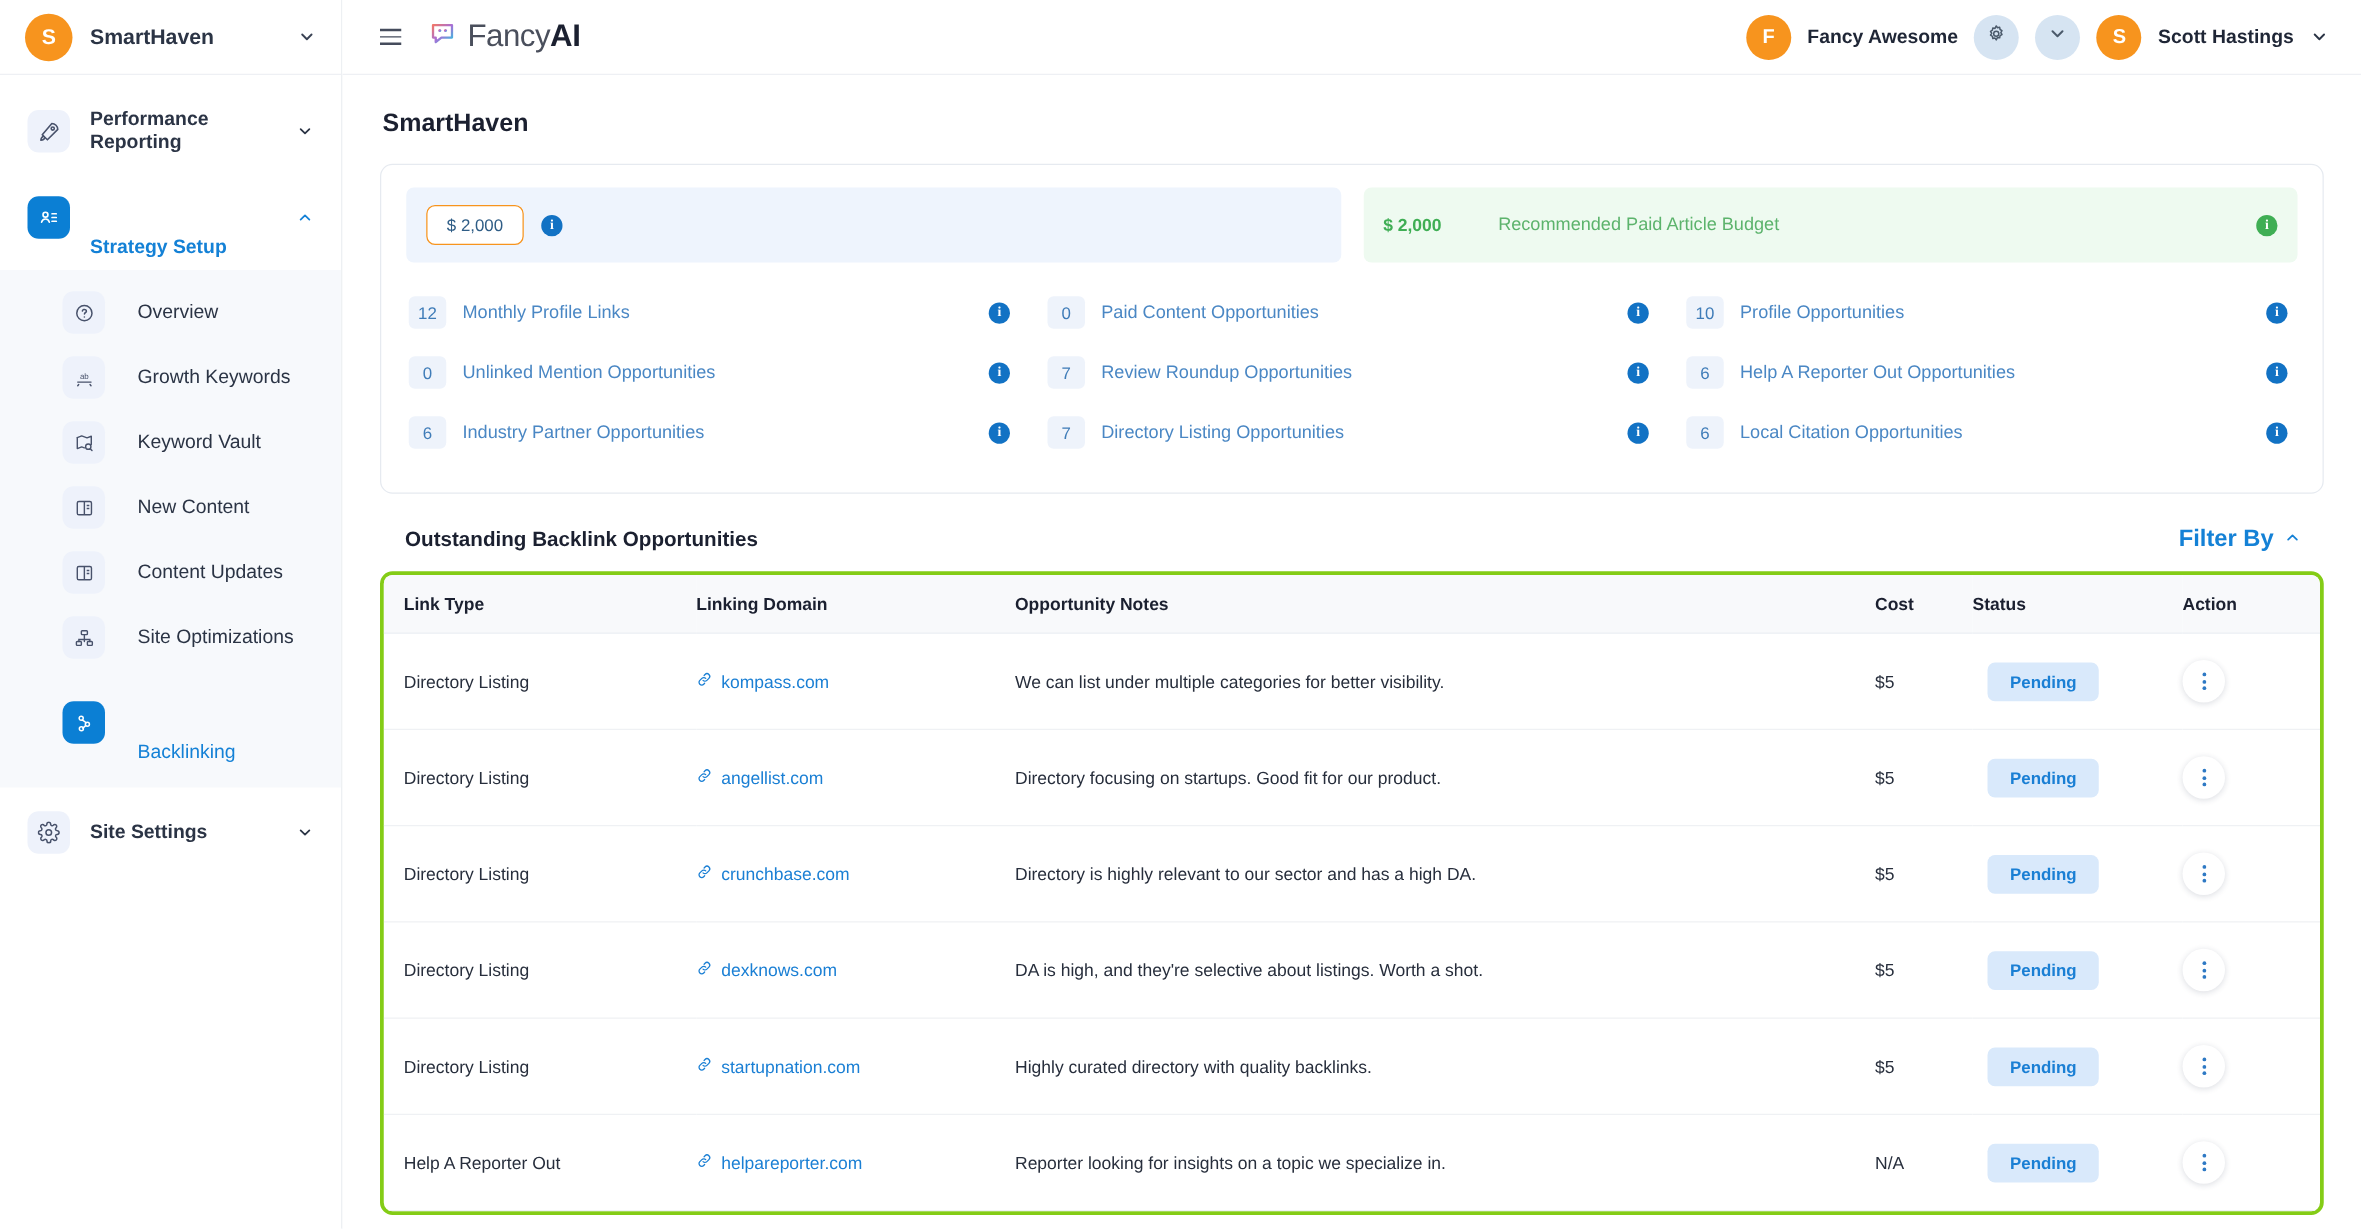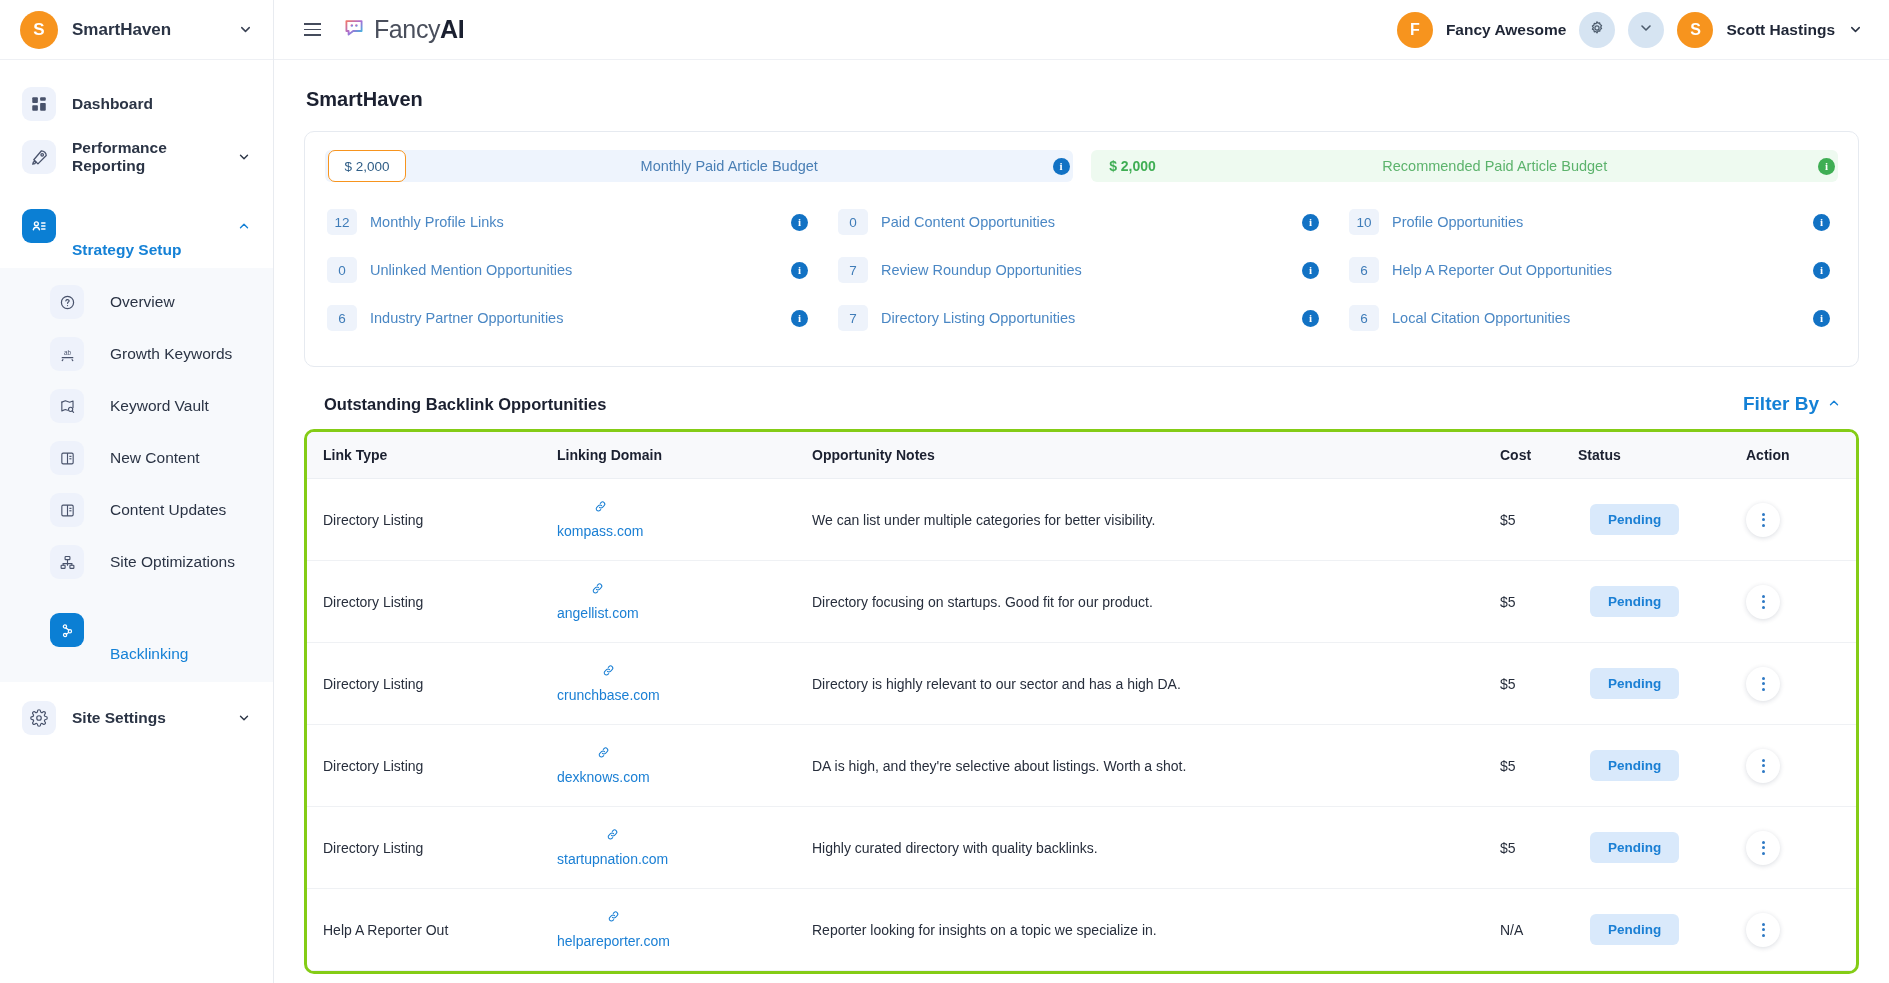--- a/index.html
+++ b/index.html
@@ -79,22 +79,22 @@
   
   .content { flex: 1; overflow: hidden; padding: 0 30px; }
   .page-title { font-size: 20px; font-weight: 700; color: #1b2030; padding: 28px 0 20px 2px; }
 
   .card {
     border: 1px solid #e6eaf0; border-radius: 10px; padding: 18px 20px 24px 20px;
     background: #fff;
   }
   .budget-row { display: flex; gap: 18px; }
   .budget-box {
-    flex: 1; background: #eef4fd; border-radius: 6px; height: 32px;
-    display: flex; align-items: center; padding: 0 3px; gap: 14px; text-align: center;
+    flex: 1; background: #eef4fd; border-radius: 6px; height: 60px;
+    display: flex; align-items: center; padding: 0 16px; gap: 14px;
   }
   .budget-box.green { background: #eefaf0; }
   .budget-input {
     width: 78px; height: 32px; border: 1.5px solid #f7941e; border-radius: 7px;
     background: #fff; color: #2f5d86; font-size: 13.5px;
     display: flex; align-items: center; justify-content: center;
     font-family: "Liberation Sans", sans-serif;
   }
   .budget-amt { font-size: 14px; font-weight: 700; color: #3fae54; width: 78px; }
   .budget-label { flex: 1; font-size: 14.5px; color: #4a7fb5; }
@@ -137,21 +137,21 @@
     font-size: 14px; color: #272e3c; padding: 21px 0; border-bottom: 1px solid #eff1f4;
     vertical-align: middle;
   }
   th.c-type, td.c-type   { width: 250px; padding-left: 16px !important; }
   th.c-domain, td.c-domain { width: 255px; }
   th.c-notes, td.c-notes  { width: auto; }
   th.c-cost, td.c-cost   { width: 78px; }
   th.c-status, td.c-status { width: 168px; }
   th.c-action, td.c-action { width: 110px; }
   .domain-link {
-    color: #1a7fd4; display: inline-flex; align-items: center; gap: 7px; cursor: pointer; flex-direction: column;
+    color: #1a7fd4; display: inline-flex; align-items: center; gap: 7px; cursor: pointer;
   }
   .badge {
     display: inline-flex; align-items: center; justify-content: center;
     background: #d9e9fb; color: #1a7fd4; font-size: 13.5px; font-weight: 700;
     border-radius: 6px; padding: 8px 18px; margin-left: 12px;
   }
   .kebab {
     width: 34px; height: 34px; border-radius: 50%; background: #fff;
     box-shadow: 0 1px 5px rgba(25,40,70,0.16);
     display: flex; flex-direction: column; gap: 2.5px; align-items: center; justify-content: center;
@@ -169,31 +169,20 @@
       <div class="brand-avatar">S</div>
       <div class="brand-name">SmartHaven</div>
       <span class="chev">
         <svg width="15" height="15" viewBox="0 0 24 24" fill="none" stroke="currentColor" stroke-width="2.4" stroke-linecap="round" stroke-linejoin="round">
             <polyline points="6 9 12 15 18 9"></polyline>
           </svg>
       </span>
     </div>
 
     <nav class="nav">
-      <div class="nav-item">
-        <span class="tile">
-          <svg width="18" height="18" viewBox="0 0 24 24" fill="currentColor">
-              <rect x="3" y="3" width="7.5" height="7.5" rx="1.2"></rect>
-              <rect x="13.5" y="3" width="7.5" height="4.6" rx="1.2"></rect>
-              <rect x="3" y="13.5" width="7.5" height="7.5" rx="1.2"></rect>
-              <rect x="13.5" y="10.6" width="7.5" height="10.4" rx="1.2"></rect>
-            </svg>
-        </span>
-        <span class="nav-label">Dashboard</span>
-      </div>
 
       <div class="nav-item">
         <span class="tile">
           <svg width="19" height="19" viewBox="0 0 24 24" fill="none" stroke="currentColor" stroke-width="1.6" stroke-linecap="round" stroke-linejoin="round">
               <path d="M14.5 3.5c3.2 0 6 2.8 6 6L10 20l-2.6-2.6L4.8 14.8 14.5 3.5z"></path>
               <circle cx="15.4" cy="8.6" r="1.6"></circle>
               <path d="M6 16.5c-1.6.6-2.4 2-2.6 4 2-.2 3.4-1 4-2.6"></path>
             </svg>
         </span>
         <span class="nav-label">Performance Reporting</span>
@@ -376,21 +365,20 @@
       </div>
     </header>
 
     <div class="content">
       <h1 class="page-title">SmartHaven</h1>
 
       <div class="card">
         <div class="budget-row">
           <div class="budget-box">
             <div class="budget-input">$ 2,000</div>
-            <div class="budget-label">Monthly Paid Article Budget</div>
             <div class="info-dot">i</div>
           </div>
           <div class="budget-box green">
             <div class="budget-amt">$ 2,000</div>
             <div class="budget-label">Recommended Paid Article Budget</div>
             <div class="info-dot green">i</div>
           </div>
         </div>
 
         <div class="metrics">

